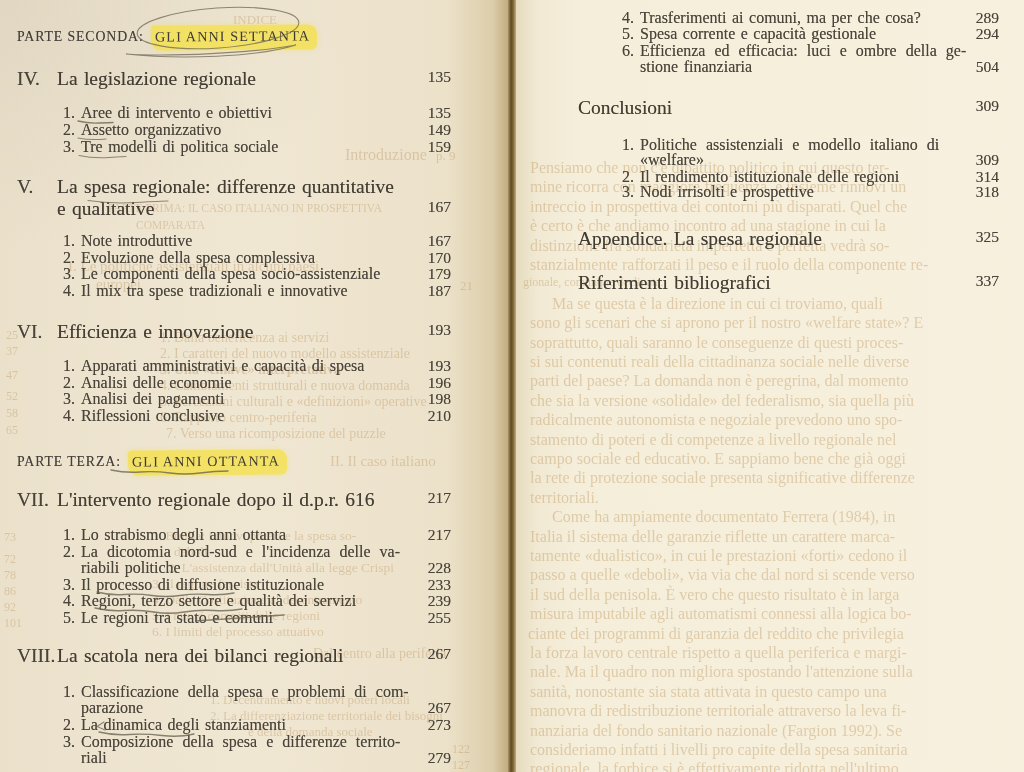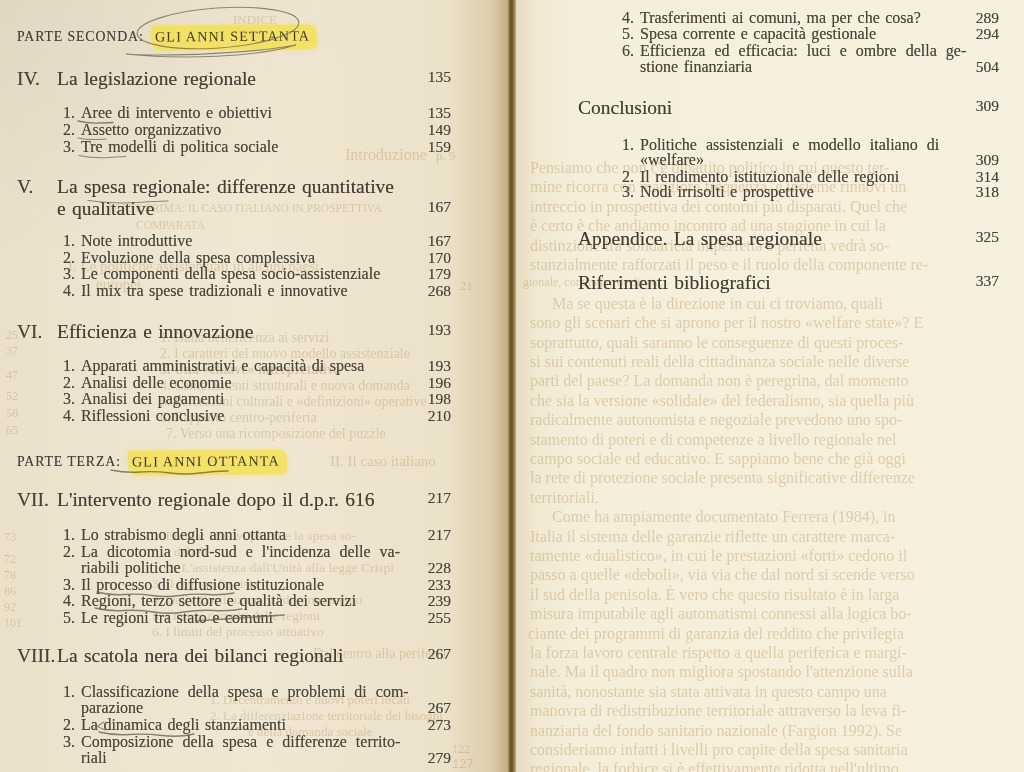--- a/index.html
+++ b/index.html
@@ -93,21 +93,21 @@
         <div class="g" style="left: 152px; top: 560px; font-size: 13.5px; padding-left: 16px;">2. L'assistenza dall'Unità alla legge Crispi</div>
         <div class="g" style="left: 152px; top: 576px; font-size: 13.5px;">3. Il regime fascista</div>
         <div class="g" style="left: 152px; top: 592px; font-size: 13.5px;">4. Dalla Costituzione al decentramento</div>
         <div class="g" style="left: 152px; top: 608px; font-size: 13.5px;">5. I nuovi compiti delle regioni</div>
         <div class="g" style="left: 152px; top: 624px; font-size: 13.5px;">6. I limiti del processo attuativo</div>
         <div class="g" style="left: 313px; top: 646px; font-size: 14px;">Dal centro alla periferia</div>
         <div class="g" style="left: 210px; top: 692px; font-size: 13px;">1. Decentramento e nuovi poteri locali</div>
         <div class="g" style="left: 210px; top: 708px; font-size: 13px;">2. La differenziazione territoriale dei bisogni</div>
         <div class="g" style="left: 248px; top: 724px; font-size: 13px;">e della domanda sociale</div>
         <div class="g" style="left: 452px; top: 742px; font-size: 12px;">122</div>
-        <div class="g" style="left: 452px; top: 758px; font-size: 12px; font-family: Liberation Mono, monospace;">127</div>
+        <div class="g" style="left: 452px; top: 758px; font-size: 12px;">127</div>
       </div>
     <div class="rows">
         <div class="row part" style="top: 25px;"><span class="prefix">PARTE SECONDA:</span><span class="hl">GLI ANNI SETTANTA</span></div>
         <div class="row ch" style="top: 68px;">
           <span class="lbl">IV.</span>
           <span class="txt">La legislazione regionale</span>
           <span class="pg">135</span>
         </div>
         <div class="row it" style="top: 104px;">
           <span class="lbl">1.</span>
@@ -143,21 +143,21 @@
           <span class="pg">170</span>
         </div>
         <div class="row it" style="top: 265px;">
           <span class="lbl">3.</span>
           <span class="txt">Le componenti della spesa socio-assistenziale</span>
           <span class="pg">179</span>
         </div>
         <div class="row it" style="top: 282px;">
           <span class="lbl">4.</span>
           <span class="txt">Il mix tra spese tradizionali e innovative</span>
-          <span class="pg">268</span>
+          <span class="pg">187</span>
         </div>
         <div class="row ch" style="top: 321px;">
           <span class="lbl">VI.</span>
           <span class="txt">Efficienza e innovazione</span>
           <span class="pg">193</span>
         </div>
         <div class="row it" style="top: 357px;">
           <span class="lbl">1.</span>
           <span class="txt">Apparati amministrativi e capacità di spesa</span>
           <span class="pg">193</span>

